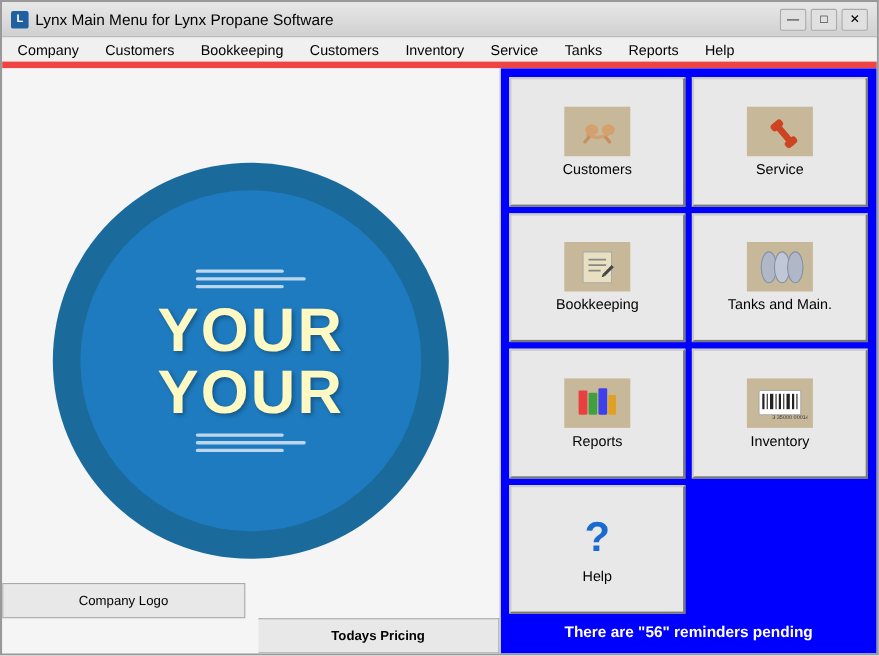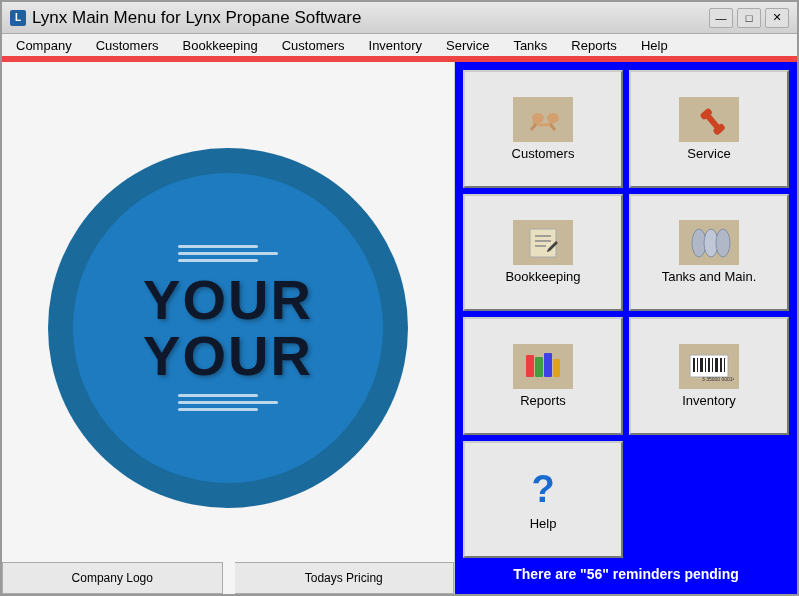--- a/index.html
+++ b/index.html
@@ -36,21 +36,21 @@
       border-radius: 2px;
       display: flex;
       align-items: center;
       justify-content: center;
       color: white;
       font-size: 10px;
       font-weight: bold;
     }
     .title-text {
       flex: 1;
-      font-size: 17px;
+      font-size: 14px;
       color: #000;
     }
     .title-controls {
       display: flex;
       gap: 4px;
     }
     .title-btn {
       width: 24px;
       height: 20px;
       background: #e0e0e0;
@@ -126,21 +126,21 @@
     .logo-line {
       height: 3px;
       background: white;
       opacity: 0.7;
       border-radius: 2px;
     }
     .logo-line:nth-child(1) { width: 80px; }
     .logo-line:nth-child(2) { width: 100px; }
     .logo-line:nth-child(3) { width: 80px; }
     .logo-text {
-      color: #0f172a;
+      color: #fef9c3;
       font-weight: 900;
       font-size: 56px;
       line-height: 1;
       text-align: center;
       letter-spacing: 2px;
       text-shadow: 2px 2px 4px rgba(0,0,0,0.3);
     }
     .logo-lines-bottom {
       display: flex;
       flex-direction: column;
@@ -256,21 +256,21 @@
           <div class="logo-lines-bottom">
             <div class="logo-line"></div>
             <div class="logo-line"></div>
             <div class="logo-line"></div>
           </div>
         </div>
       </div>
 
       <div class="logo-bottom-panel">
         <button class="logo-btn">Company Logo</button>
-        <button class="logo-btn" style="border-left:none; font-weight:normal;">Todays Pricing</button>
+        <button class="logo-btn" style="border-left:none; font-weight:bold;margin-top:32px;">Todays Pricing</button>
       </div>
     </div>
 
     <div class="right-panel">
       <div class="grid-buttons">
 
         <button class="grid-btn">
           <div class="customers-icon">
             <svg width="50" height="38" viewBox="0 0 50 38">
               <rect width="50" height="38" fill="#c8b89a"></rect>

